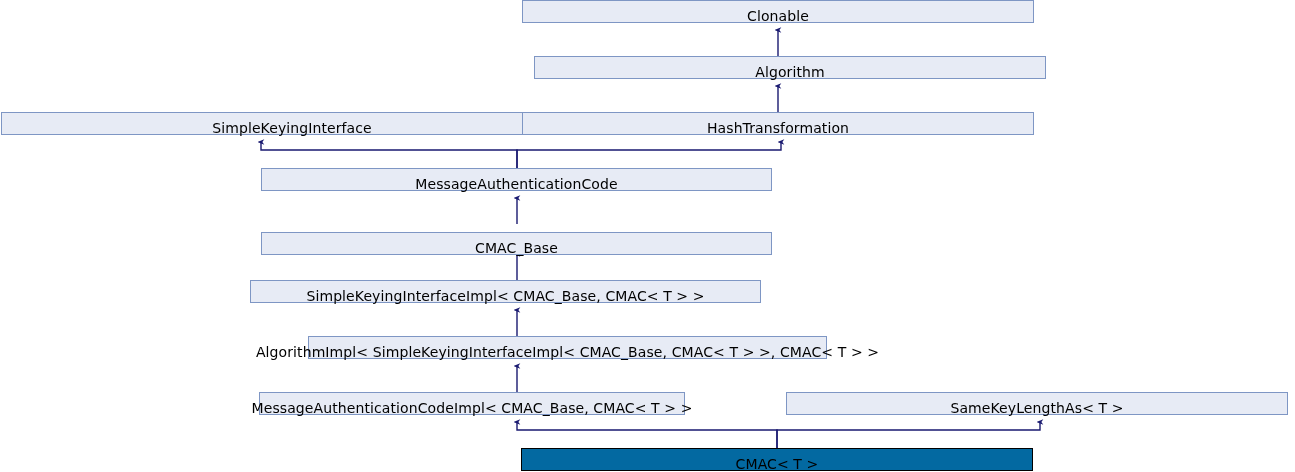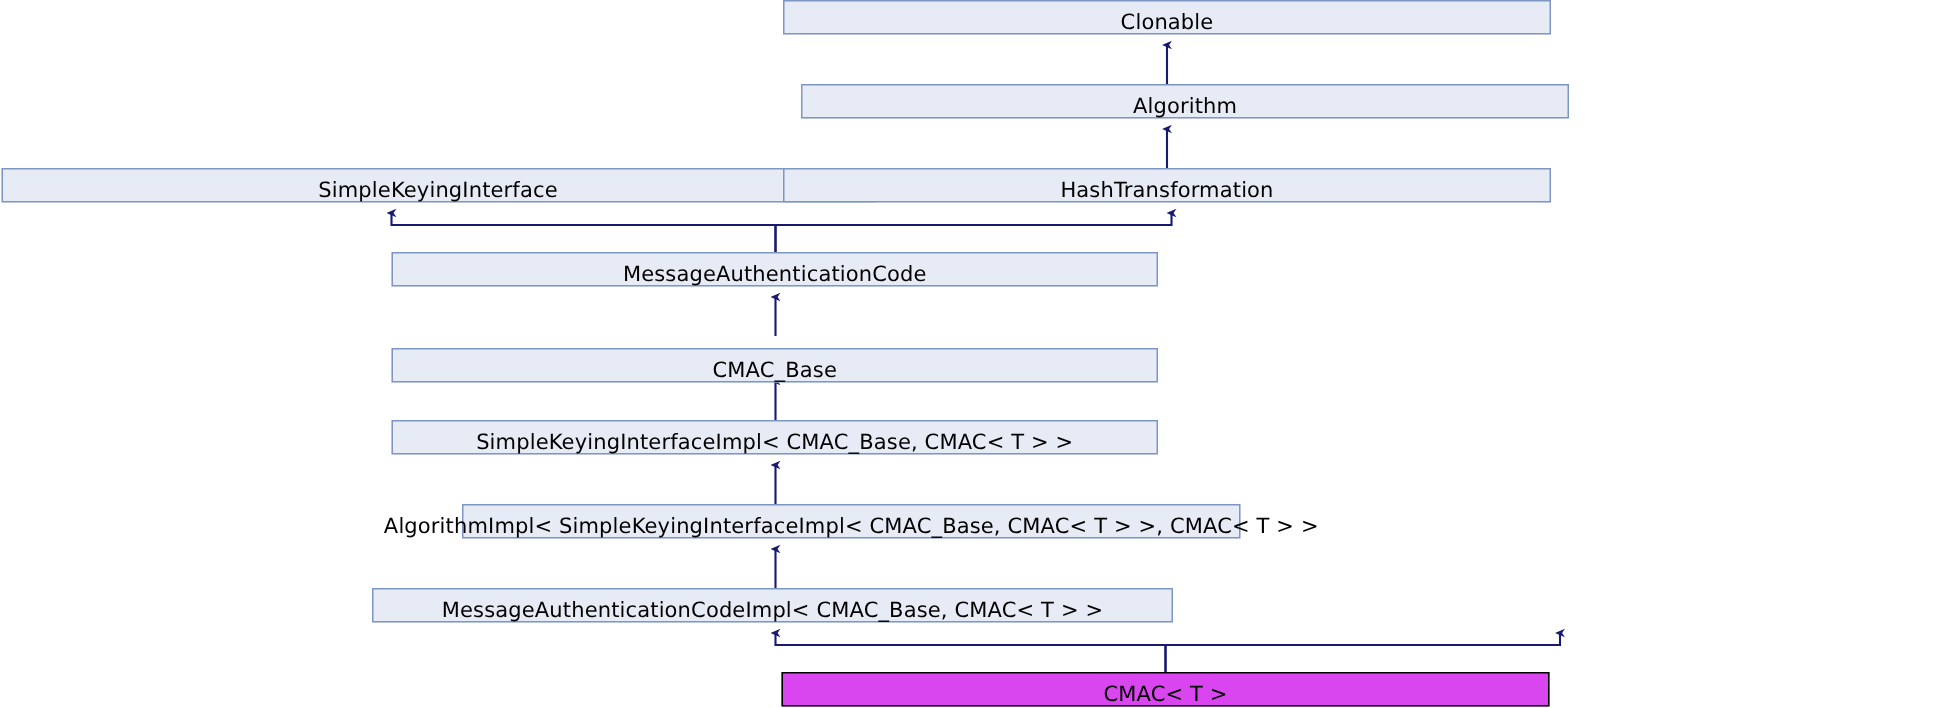--- a/index.html
+++ b/index.html
@@ -33,21 +33,21 @@
     line-height: 12px;
     color: #000000;
     white-space: nowrap;
     letter-spacing: 0.1px;
   }
   .node.base {
     background: #e7ebf5;
     border: 1px solid #7e96c4;
   }
   .node.current {
-    background: #d946ef;
+    background: #0369a1;
     border: 1px solid #000000;
   }
   .node-label {
     display: block;
     transform: translateY(-0.5px);
   }
 </style>
 </head>
 <body>
 
@@ -117,29 +117,32 @@
   </div>
 
   <div class="node base" style="left:261px; top:168px; width:511px; height:23px;">
     <span class="node-label">MessageAuthenticationCode</span>
   </div>
 
   <div class="node base" style="left:261px; top:232px; width:511px; height:23px;">
     <span class="node-label">CMAC_Base</span>
   </div>
 
-  <div class="node base" style="left:261px; top:280px; width:511px; height:23px;">
+  <div class="node base" style="left:250px; top:280px; width:511px; height:23px;">
     <span class="node-label">SimpleKeyingInterfaceImpl&lt; CMAC_Base, CMAC&lt; T &gt; &gt;</span>
   </div>
 
   <div class="node base" style="left:260px; top:336px; width:519px; height:23px;margin-left:48px;">
     <span class="node-label">AlgorithmImpl&lt; SimpleKeyingInterfaceImpl&lt; CMAC_Base, CMAC&lt; T &gt; &gt;, CMAC&lt; T &gt; &gt;</span>
   </div>
 
-  <div class="node base" style="left:248px; top:392px; width:534px; height:23px;">
+  <div class="node base" style="left:259px; top:392px; width:426px; height:23px;">
     <span class="node-label">MessageAuthenticationCodeImpl&lt; CMAC_Base, CMAC&lt; T &gt; &gt;</span>
   </div>
 
+  <div class="node base" style="left:786px; top:392px; width:502px; height:23px;">
+    <span class="node-label">SameKeyLengthAs&lt; T &gt;</span>
+  </div>
 
   <div class="node current" style="left:521px; top:448px; width:512px; height:23px;">
     <span class="node-label">CMAC&lt; T &gt;</span>
   </div>
 </div>
 
 </body></html>

